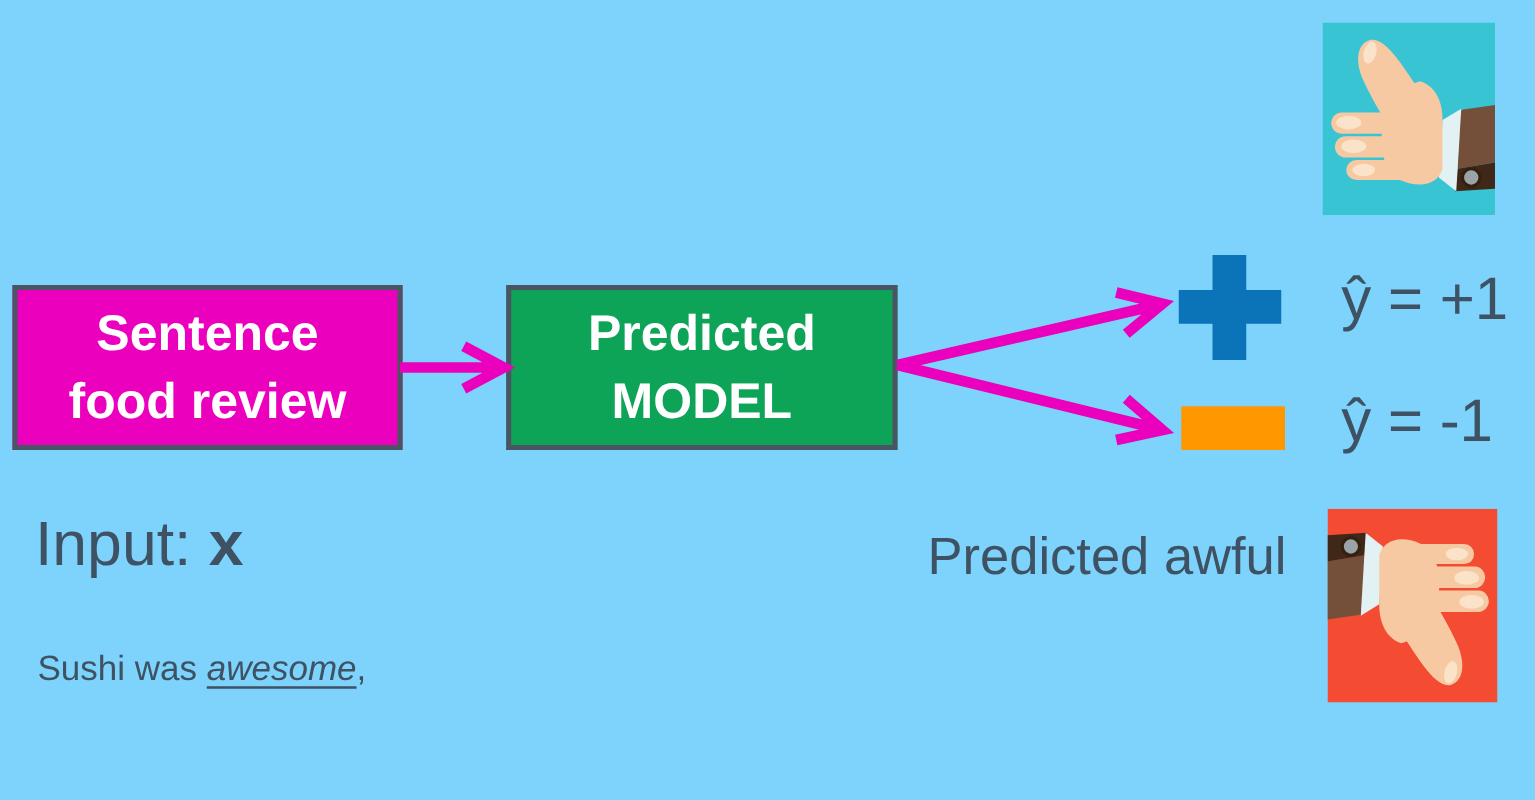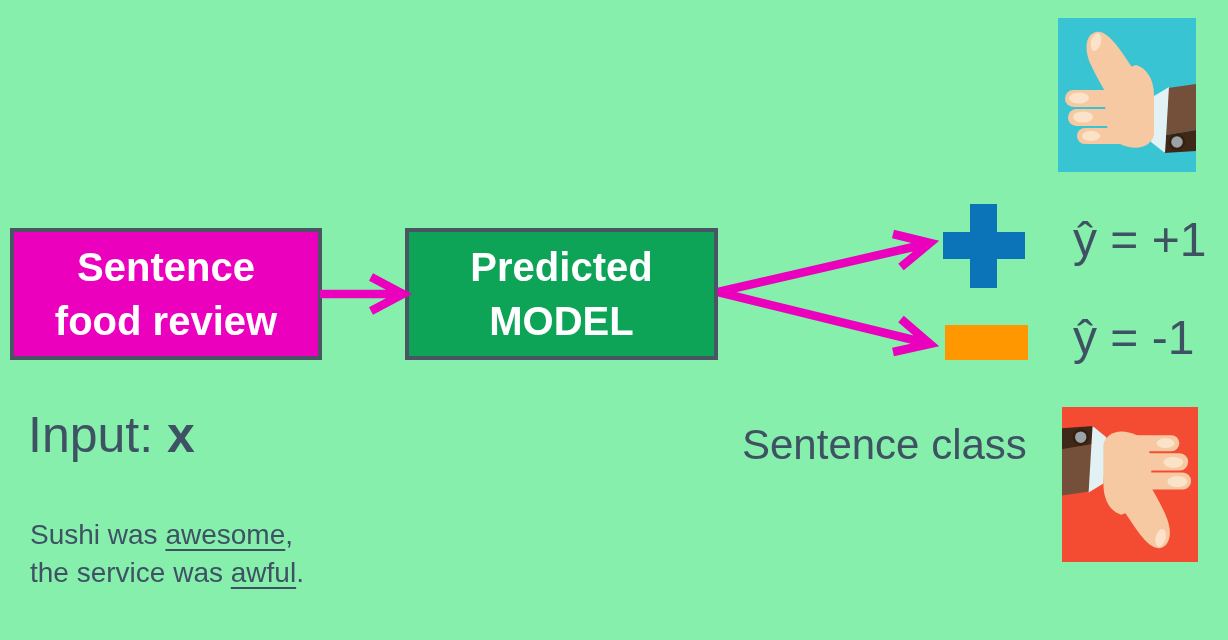--- a/index.html
+++ b/index.html
@@ -1,19 +1,19 @@
 <!DOCTYPE html>
 <html style="--magenta: #EA00BD; --green: #0DA458; --blue: #0B73B7; --orange: #FF9800; --slate: #3E5263; --border: #4A5563; --cyan_bg: #39C4D4; --red_bg: #F44B33;"><head>
 <meta charset="utf-8">
 <style>
   html,body{margin:0;padding:0;background:#ffffff;}
   .canvas{
     position:relative;
     width:1228px;height:640px;
-    background:#86efac;
+    background:#7dd3fc;
     overflow:hidden;
     font-family:"Liberation Sans", sans-serif;
     color:var(--slate);
   }
   .flow-box{
     position:absolute;
     box-sizing:border-box;
     border:4px solid var(--border);
     display:flex;flex-direction:column;
     align-items:center;justify-content:center;
@@ -25,21 +25,21 @@
   #model-box{left:405px;top:228px;width:313px;height:132px;background:var(--green);}
   svg.overlay{position:absolute;left:0;top:0;width:1228px;height:640px;pointer-events:none;}
   .arrow{stroke:var(--magenta);stroke-width:8.5;fill:none;stroke-linejoin:miter;}
   .yhat{position:absolute;font-size:48px;line-height:44px;color:var(--slate);white-space:nowrap;}
   #yhat-pos{left:1073px;top:218px;}
   #yhat-neg{left:1073px;top:316px;}
   #input-caption{position:absolute;left:28px;top:410px;font-size:50px;line-height:50px;white-space:nowrap;}
   #input-caption b{font-weight:700;}
   #output-caption{position:absolute;left:742px;top:418px;font-size:42px;line-height:53px;white-space:nowrap;}
   #example{position:absolute;left:30px;top:516px;font-size:28px;line-height:37.5px;white-space:nowrap;}
-  .u{text-decoration:underline;text-decoration-thickness:2px;text-underline-offset:5px;}
+  .u{text-decoration:underline;text-decoration-thickness:2px;text-underline-offset:5px;font-style:italic;}
   .thumb-img{position:absolute;}
   #thumbs-up{left:1058px;top:18px;width:138px;height:154px;}
   #thumbs-down{left:1062px;top:407px;width:136px;height:155px;}
 </style>
 </head>
 <body>
 
 <div class="canvas">
 
   <div class="flow-box" id="input-box">
@@ -59,26 +59,25 @@
     <path d="M943 232 H970 V204 H997 V232 H1025 V259 H997 V288 H970 V259 H943 Z" fill="#0B73B7"></path>
     <rect x="945" y="325" width="83" height="35" fill="#FF9800"></rect>
   </svg>
 
   <div class="yhat" id="yhat-pos">ŷ = +1</div>
   <div class="yhat" id="yhat-neg">ŷ = -1</div>
 
   <div id="input-caption"><span>Input: </span><b>x</b></div>
 
   <div id="output-caption">
-    <div>Sentence class</div>
+    <div>Predicted awful</div>
   </div>
 
   <div id="example">
     <div><span>Sushi was </span><span class="u">awesome</span><span>,</span></div>
-    <div><span>the service was </span><span class="u">awful</span><span>.</span></div>
   </div>
 
   <svg class="thumb-img" id="thumbs-up" viewBox="0 0 138 154">
     <rect width="138" height="154" fill="#39C4D4"></rect>
     <g id="hand-art">
 
       <polygon points="110,70 138,66 138,112 108,117" fill="#74503A"></polygon>
       <polygon points="108,117 138,112 138,133 106,135" fill="#3F2818"></polygon>
       <circle cx="119" cy="124" r="7" fill="#9BA3A9" stroke="#33210F" stroke-width="2.5"></circle>
 

